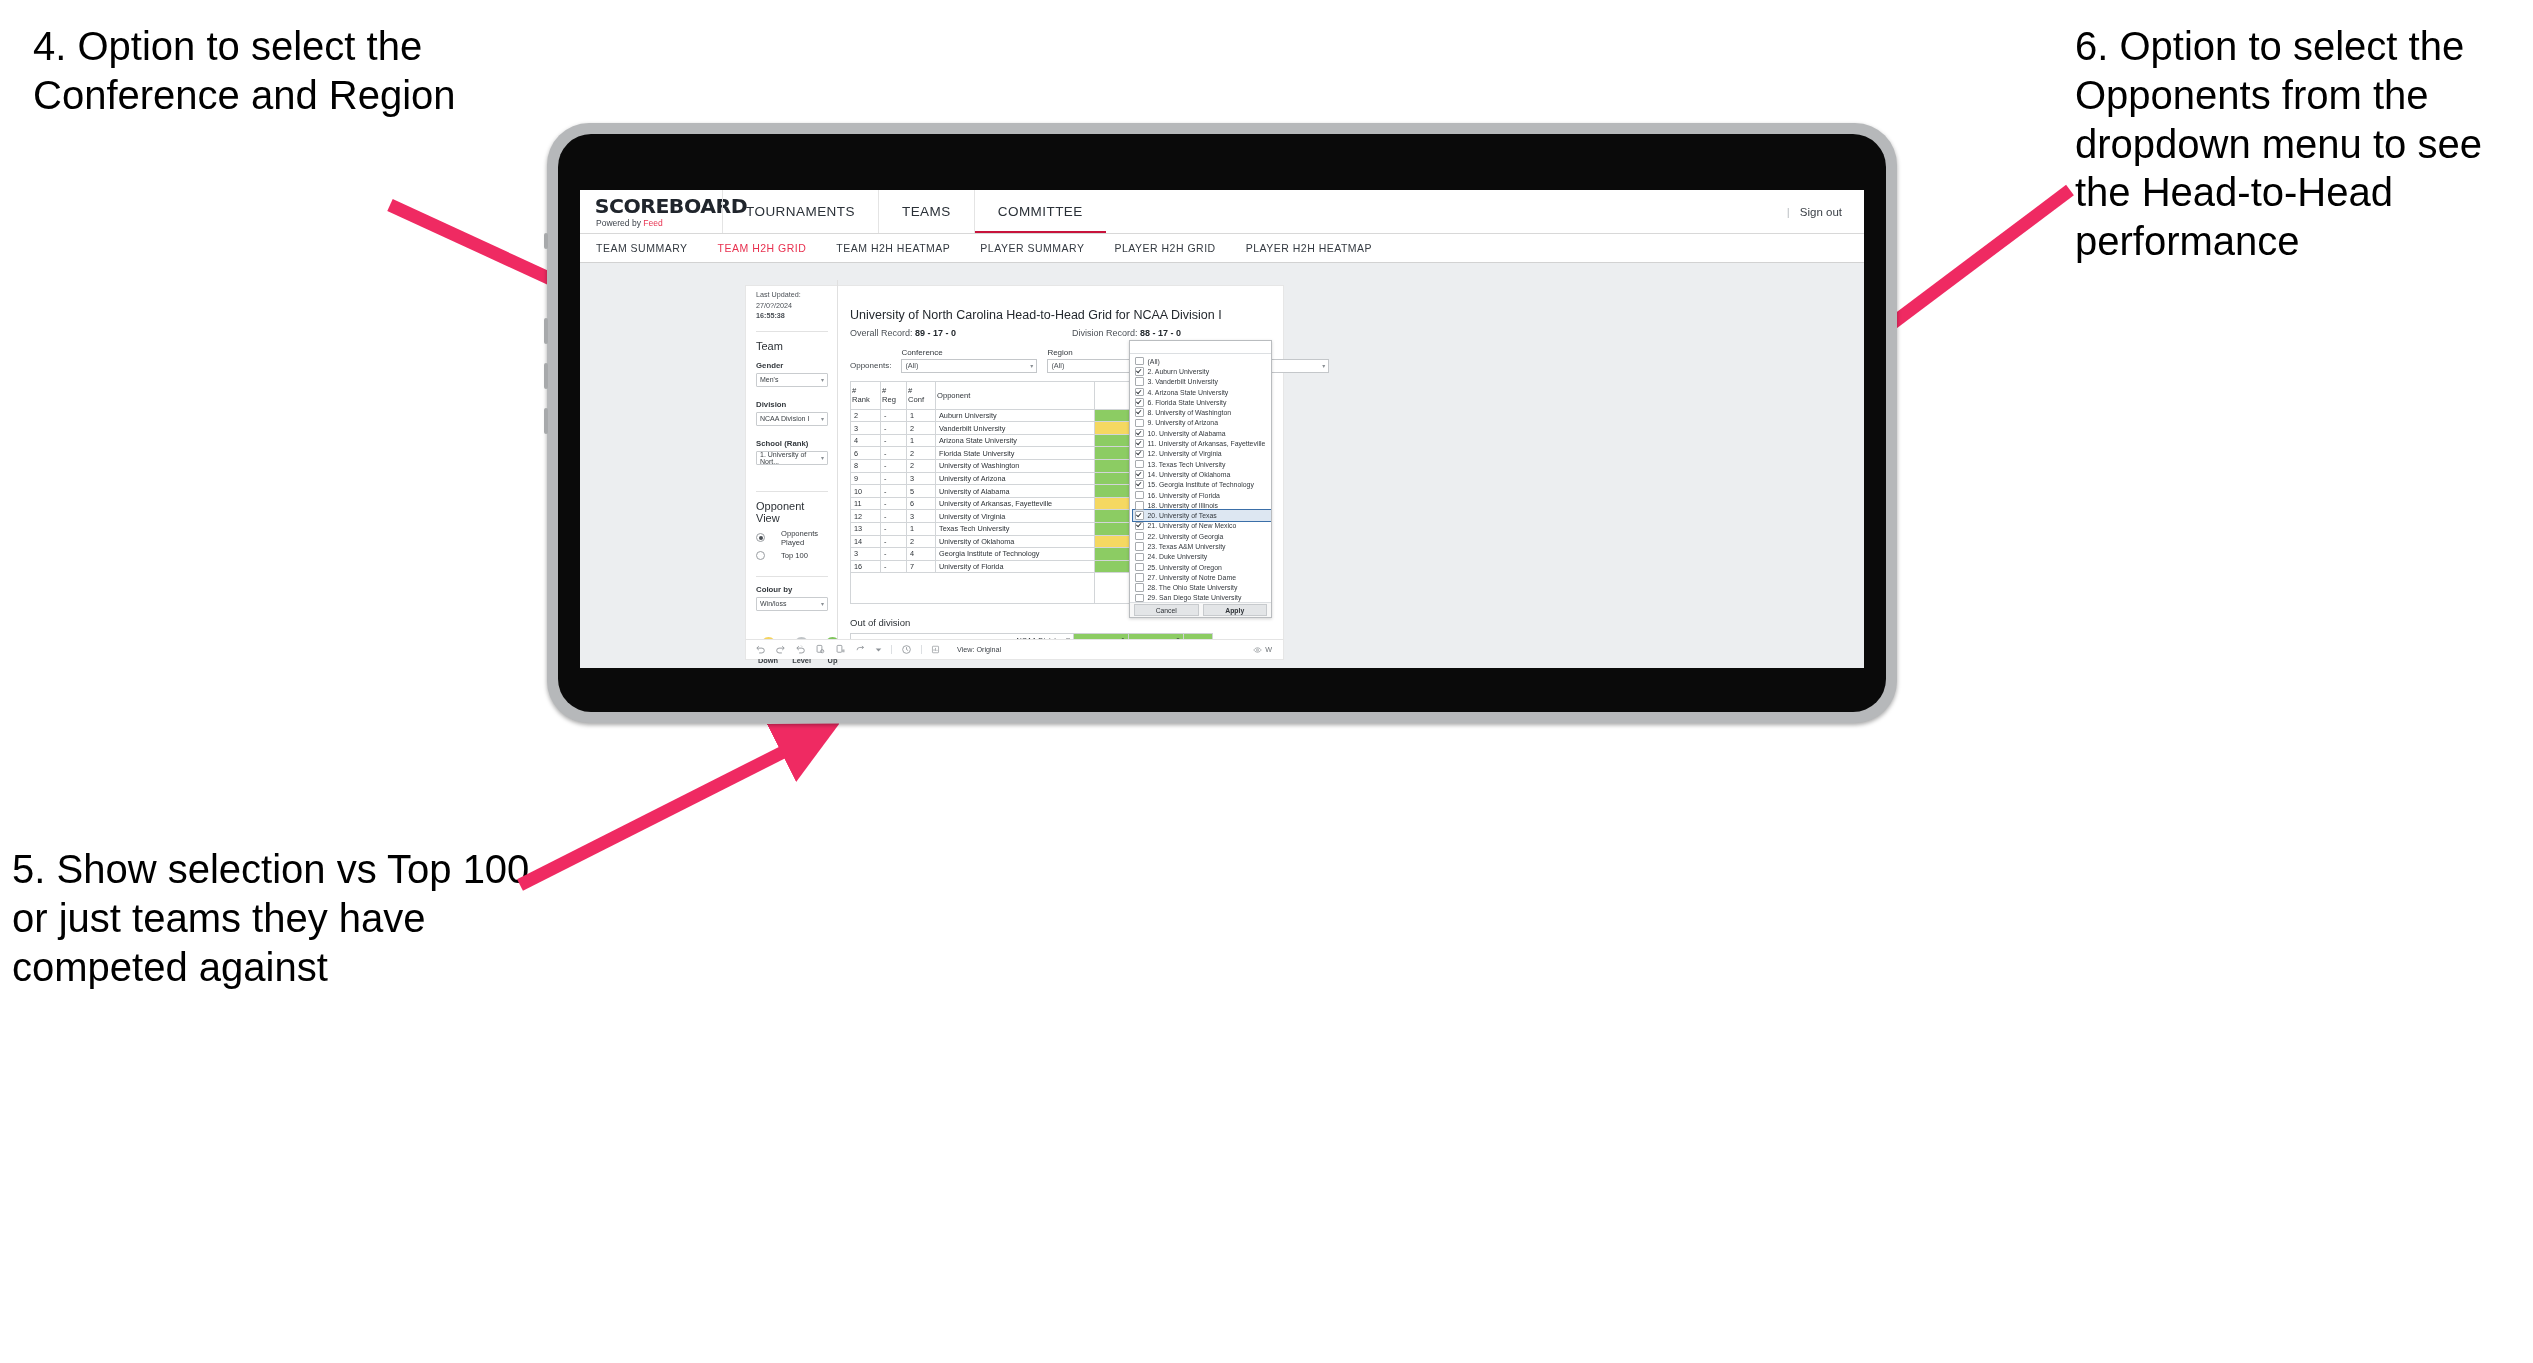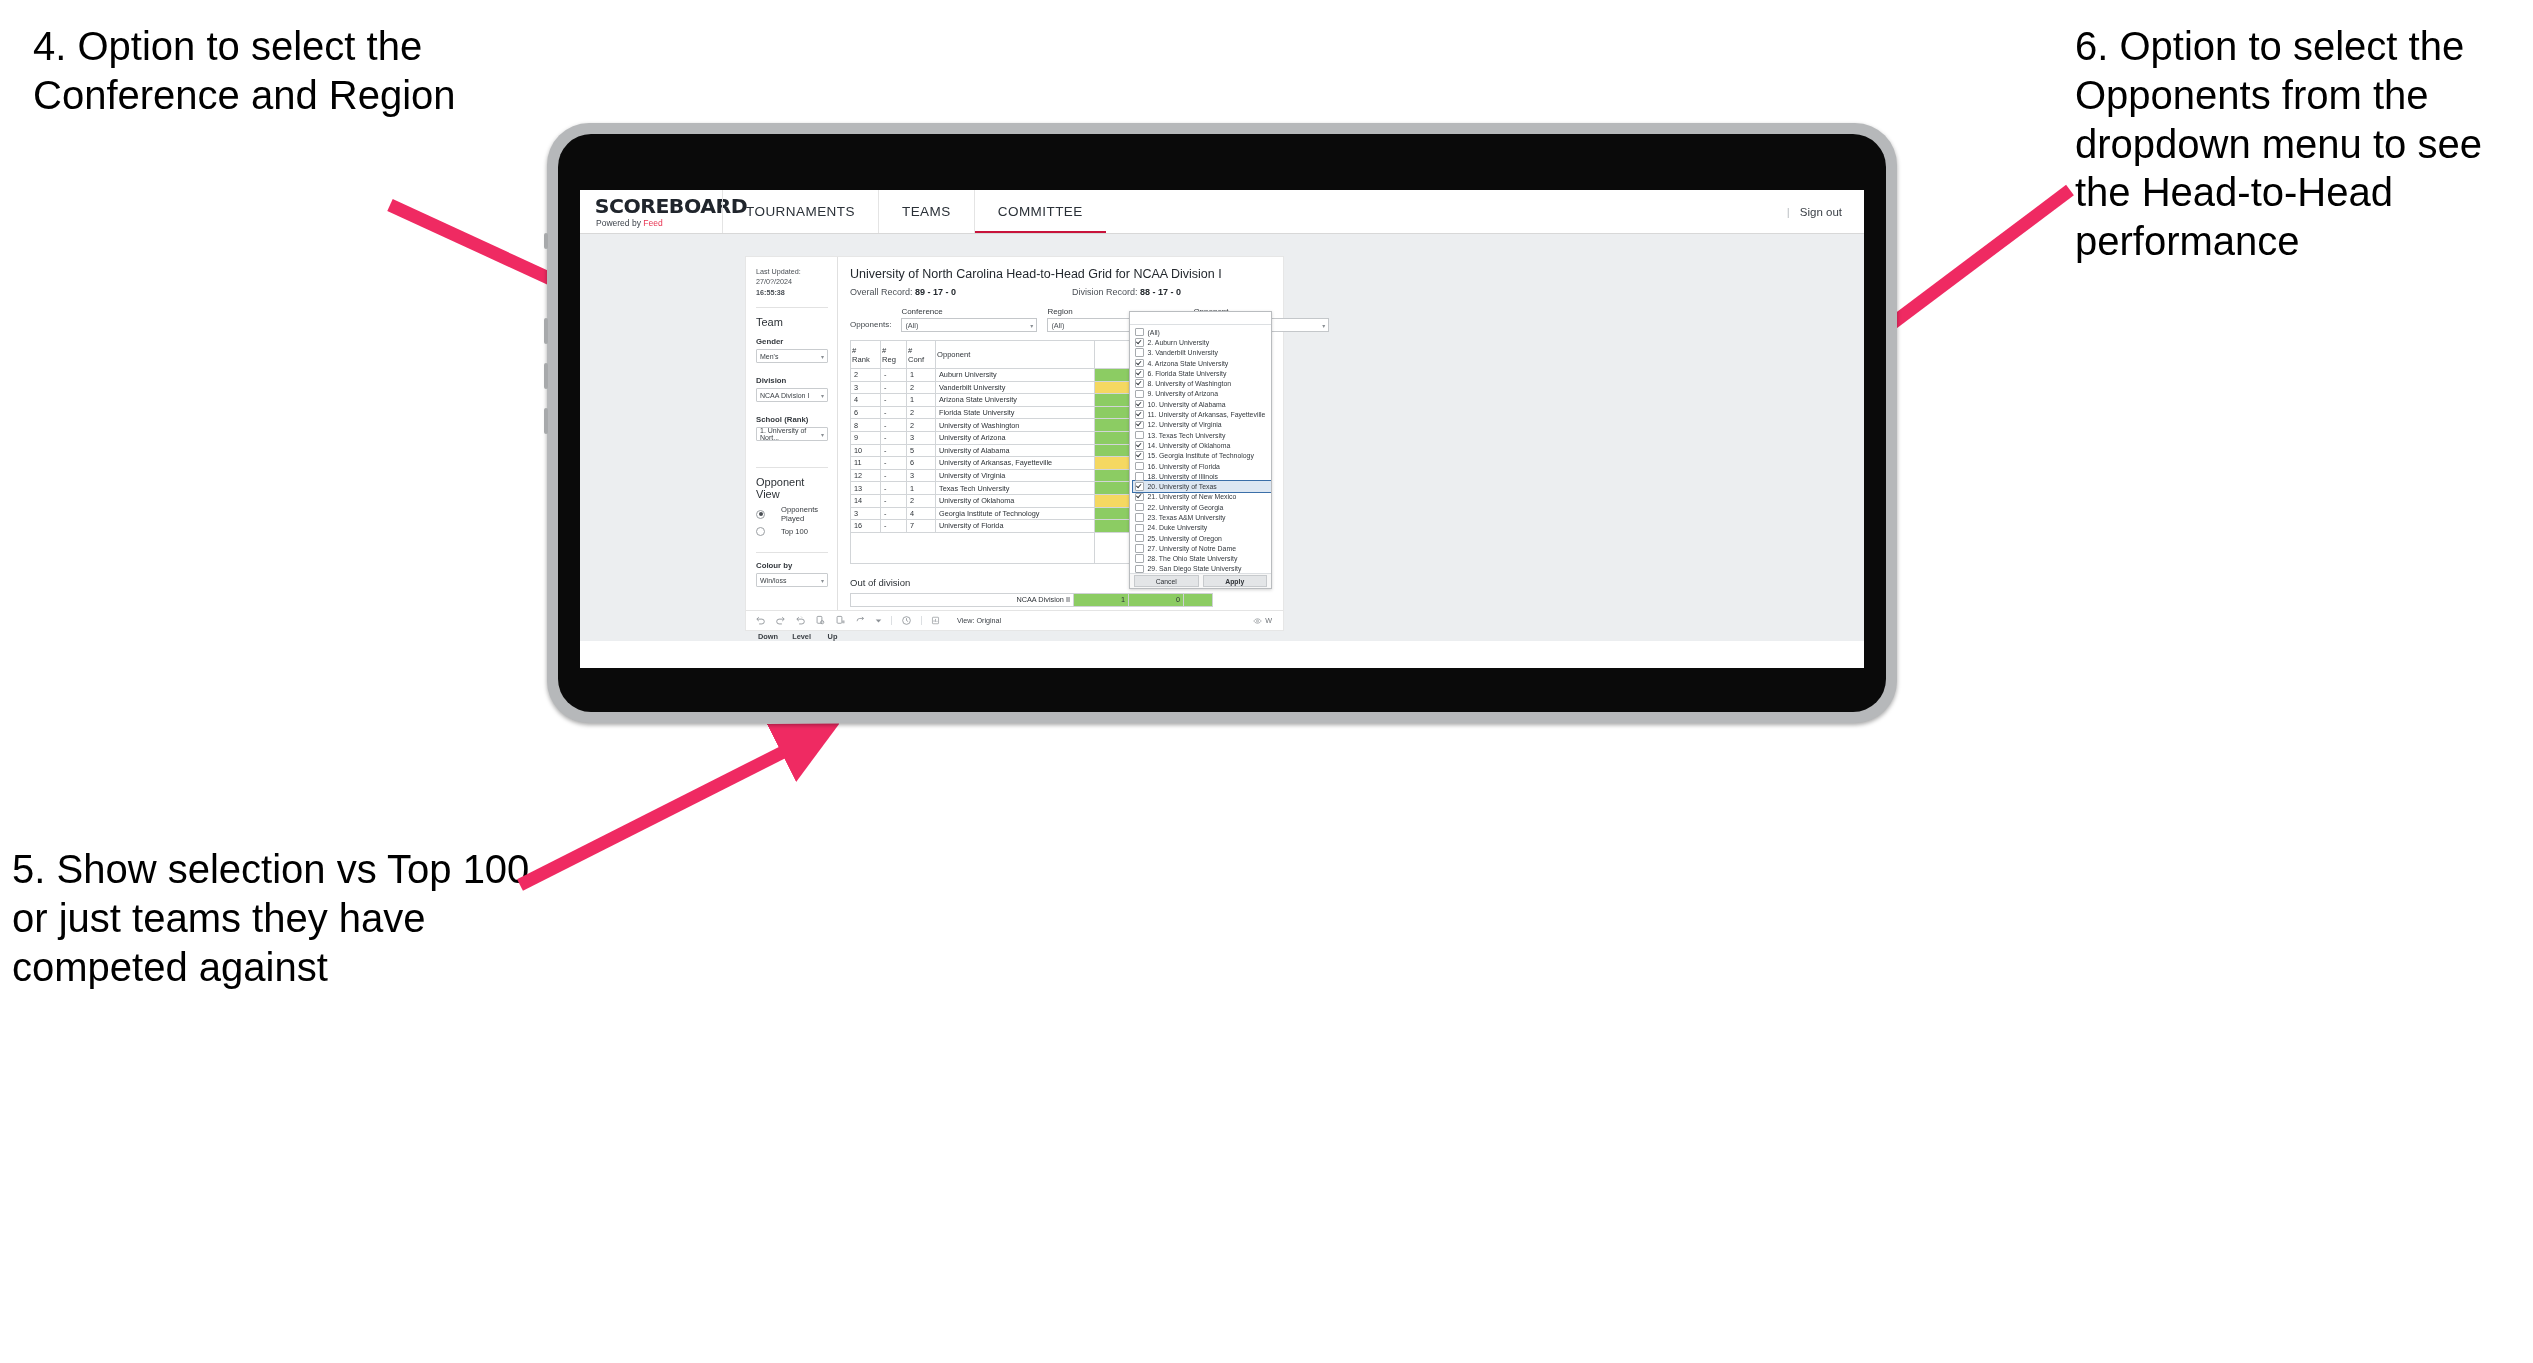--- a/index.html
+++ b/index.html
@@ -72,20 +72,21 @@
   .subnav-item:first-child{padding-left:0;}
   .subnav-item.active{color:#e8304f;}
 
   .canvas{background:#eceef0;height:407px;position:relative;}
 
   
   #dash{
     position:absolute;left:166px;top:23px;width:537px;height:373px;
     background:#ffffff;box-shadow:0 0 0 1px #e6e6e6;
     display:flex;
+    align-items:center;
   }
   .dash-left{width:92px;border-right:1px solid #e0e0e0;padding:10px 9px 0 10px;box-sizing:border-box;}
   .dash-right{flex:1;position:relative;padding:10px 0 0 12px;box-sizing:border-box;}
 
   .lastupd{font-size:7.2px;color:#4a4f55;line-height:1.45;}
   .lastupd b{font-weight:bold;}
   .hr{height:1px;background:#e2e2e2;margin:9px 0 8px;}
   .sec-title{font-size:11px;color:#2c3136;margin-bottom:9px;}
   .fld-label{font-size:7.8px;font-weight:bold;color:#33383d;margin-bottom:3px;}
   .fld-sel{
@@ -218,20 +219,28 @@
             <div class="topnav-item">TOURNAMENTS</div>
             <div class="topnav-item">TEAMS</div>
             <div class="topnav-item active">COMMITTEE</div>
           </div>
           <div class="topbar-right">
             <span class="sep-pipe">|</span>
             <span>Sign out</span>
           </div>
         </div>
 
+        <div class="subnav">
+          <div class="subnav-item">TEAM SUMMARY</div>
+          <div class="subnav-item active">TEAM H2H GRID</div>
+          <div class="subnav-item">TEAM H2H HEATMAP</div>
+          <div class="subnav-item">PLAYER SUMMARY</div>
+          <div class="subnav-item">PLAYER H2H GRID</div>
+          <div class="subnav-item">PLAYER H2H HEATMAP</div>
+        </div>
 
         <div class="canvas">
 
           <div id="dash">
 
             <div class="dash-left">
               <div class="lastupd">
                 <span>Last Updated: 27/0?/2024</span><br>
                 <b>16:55:38</b>
               </div>

